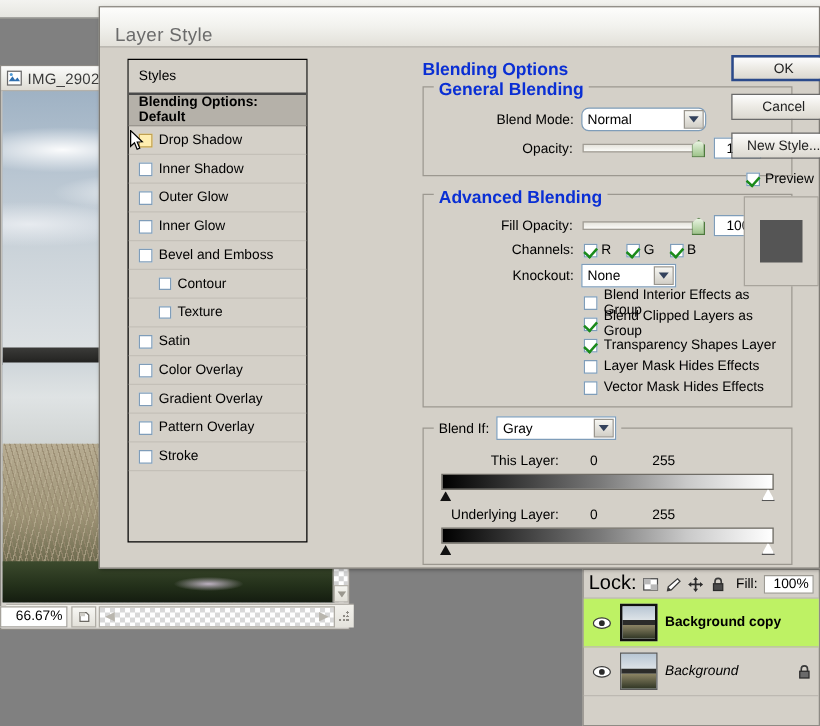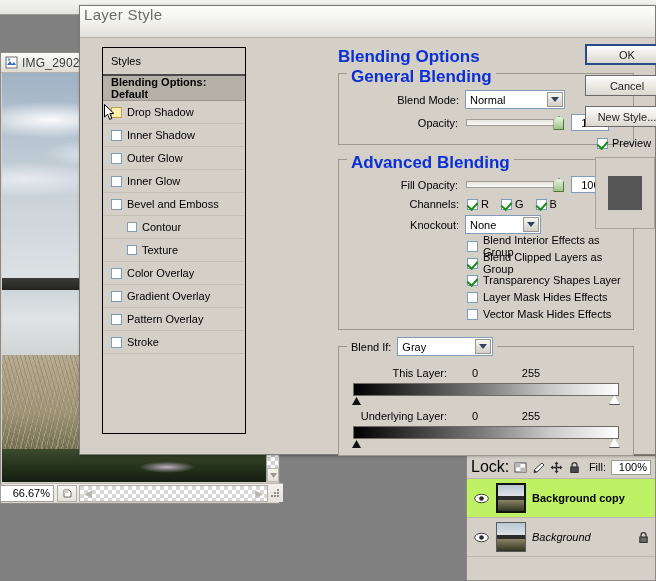--- a/index.html
+++ b/index.html
@@ -181,21 +181,21 @@
     background:#d4d0c8;
     border:1px solid #7e7b75;
     box-shadow: 1px 1px 3px rgba(0,0,0,.35);
     box-sizing:border-box;
   }
   .dlg-titlebar {
     height:32px; width:100%;
     background: linear-gradient(to bottom, #fdfdfc 0%, #f2f2ee 48%, #e2e0d9 100%);
     border-bottom:1px solid #b3b0a9;
     box-sizing:border-box;
-    display:flex; align-items:flex-start; padding-left:4px;
+    display:flex; align-items:flex-end; padding-left:12px;
   }
   .dlg-title { font-size:15px; color:#6b6b6b; letter-spacing:.3px; }
 
   .dlg-body { position:absolute; left:0; top:29px; width:100%; height:382px; }
 
   
   .styles-list {
     position:absolute; left:22px; top:12px; width:144px; height:387px;
     background:#d4d0c8; border:1px solid #000; box-sizing:border-box;
     display:flex; flex-direction:column;
@@ -223,21 +223,21 @@
   }
   .cb.small { width:10px; height:10px; }
   .cb.hover { background:#ffeeb0; border-color:#c0a050; }
   .cb.checked::after {
     content:""; position:absolute; left:1px; top:0px; width:5px; height:8px;
     border:solid #1a8a1a; border-width:0 2px 2px 0; transform:rotate(42deg);
   }
 
   
   .content { position:absolute; left:258px; top:12px; width:296px; }
-  .legend-blue { color:#0a2fd4; font-weight:bold; font-size:17px; }
+  .legend-blue { color:#0a2fd4; font-weight:bold; font-size:14px; }
 
   .group-outer {
     position:relative; border:1px solid #9c9890; border-radius:0;
     margin-top:7px; padding:8px 8px 8px 8px; box-sizing:border-box;
     background:#d4d0c8;
   }
   .group-title {
     position:absolute; top:-7px; left:8px; background:#d4d0c8; padding:0 4px;
   }
   .row { display:flex; align-items:center; margin:5px 0; }
@@ -475,20 +475,24 @@
         <div class="sl-item indent">
           <span class="cb small"></span>
           <span>Contour</span>
         </div>
         <div class="sl-item indent">
           <span class="cb small"></span>
           <span>Texture</span>
         </div>
         <div class="sl-item">
           <span class="cb"></span>
+          <span>Satin</span>
+        </div>
+        <div class="sl-item">
+          <span class="cb"></span>
           <span>Color Overlay</span>
         </div>
         <div class="sl-item">
           <span class="cb"></span>
           <span>Gradient Overlay</span>
         </div>
         <div class="sl-item">
           <span class="cb"></span>
           <span>Pattern Overlay</span>
         </div>
@@ -503,21 +507,21 @@
 
         <div style="position:relative;">
           <span class="legend-blue">Blending Options</span>
         </div>
 
         <div class="group-outer" style="margin-top:6px;">
           <span class="group-title legend-blue">General Blending</span>
 
           <div class="row" style="margin-top:8px;">
             <span class="row-label" style="width:112px;">Blend Mode:</span>
-            <span class="select" style="width:100px; margin-left:6px;">
+            <span class="select" style="width:100px; margin-left:6px;border-radius:6px;">
               <span>Normal</span>
               <span class="arrow-btn">
                   <span class="chev"></span>
                 </span>
             </span>
           </div>
 
           <div class="row">
             <span class="row-label" style="width:112px;">Opacity:</span>
             <span style="position:relative; width:98px; margin-left:8px;">

